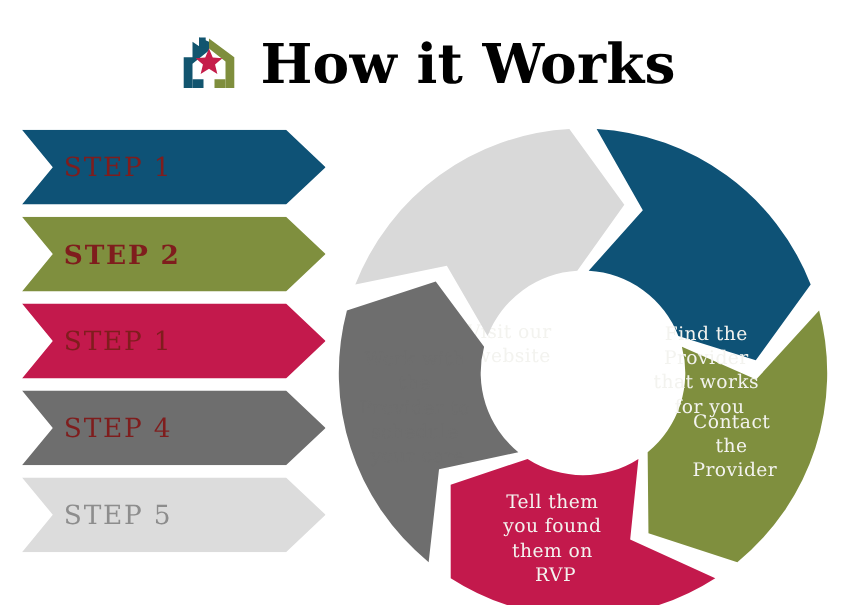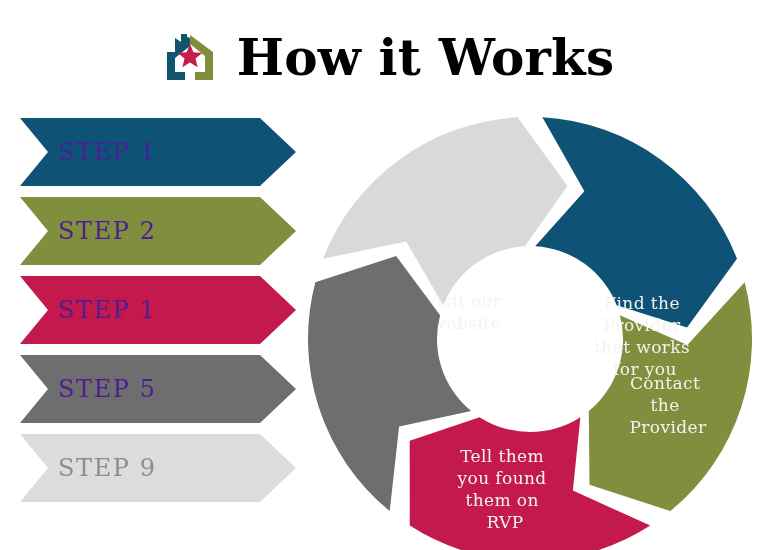--- a/index.html
+++ b/index.html
@@ -70,21 +70,21 @@
   .step-label {
     position: absolute;
     left: 38px;
     top: 0;
     height: 68px;
     display: flex;
     align-items: center;
     font-family: "DejaVu Serif", serif;
     font-size: 24px;
     letter-spacing: 1.6px;
-    color: #4c1d95;
+    color: #7f1d1d;
     white-space: nowrap;
   }
   .step-label.dim {
     color: #8d8d8d;
   }
 
   
   #donut-wrap {
     position: absolute;
     left: 300px;
@@ -127,46 +127,46 @@
 
   <div id="steps">
 
     <div class="step-row" style="top:0px;">
       <svg class="step-svg" viewBox="0 0 276 68" preserveAspectRatio="none">
         <polygon points="0,0 240,0 276,34 240,68 0,68 28,34" fill="#0e5276"></polygon>
       </svg>
       <div class="step-label">STEP 1</div>
     </div>
 
-    <div class="step-row" style="top:79px;">
+    <div class="step-row" style="top:79px;font-weight:bold;">
       <svg class="step-svg" viewBox="0 0 276 68" preserveAspectRatio="none">
         <polygon points="0,0 240,0 276,34 240,68 0,68 28,34" fill="#7f8f3e"></polygon>
       </svg>
       <div class="step-label">STEP 2</div>
     </div>
 
     <div class="step-row" style="top:158px;">
       <svg class="step-svg" viewBox="0 0 276 68" preserveAspectRatio="none">
         <polygon points="0,0 240,0 276,34 240,68 0,68 28,34" fill="#c3194c"></polygon>
       </svg>
       <div class="step-label">STEP 1</div>
     </div>
 
     <div class="step-row" style="top:237px;">
       <svg class="step-svg" viewBox="0 0 276 68" preserveAspectRatio="none">
         <polygon points="0,0 240,0 276,34 240,68 0,68 28,34" fill="#6e6e6e"></polygon>
       </svg>
-      <div class="step-label">STEP 5</div>
+      <div class="step-label">STEP 4</div>
     </div>
 
     <div class="step-row" style="top:316px;">
       <svg class="step-svg" viewBox="0 0 276 68" preserveAspectRatio="none">
         <polygon points="0,0 240,0 276,34 240,68 0,68 28,34" fill="#dcdcdc"></polygon>
       </svg>
-      <div class="step-label dim">STEP 9</div>
+      <div class="step-label dim">STEP 5</div>
     </div>
 
   </div>
 
   <div id="donut-wrap">
     <svg id="donut-svg" viewBox="0 0 460 450">
 
       <g>
         <path id="seg-path-1" fill="#0e5276" d="M 242.39 0.35 A 222 222 0 0 1 436.98 141.72 L 387.08 210.46 L 316.71 188.37 A 93 93 0 0 0 235.19 129.15 L 284.38 74.19 Z"></path>
         <text class="seg-text light" text-anchor="middle" x="166" y="190">

